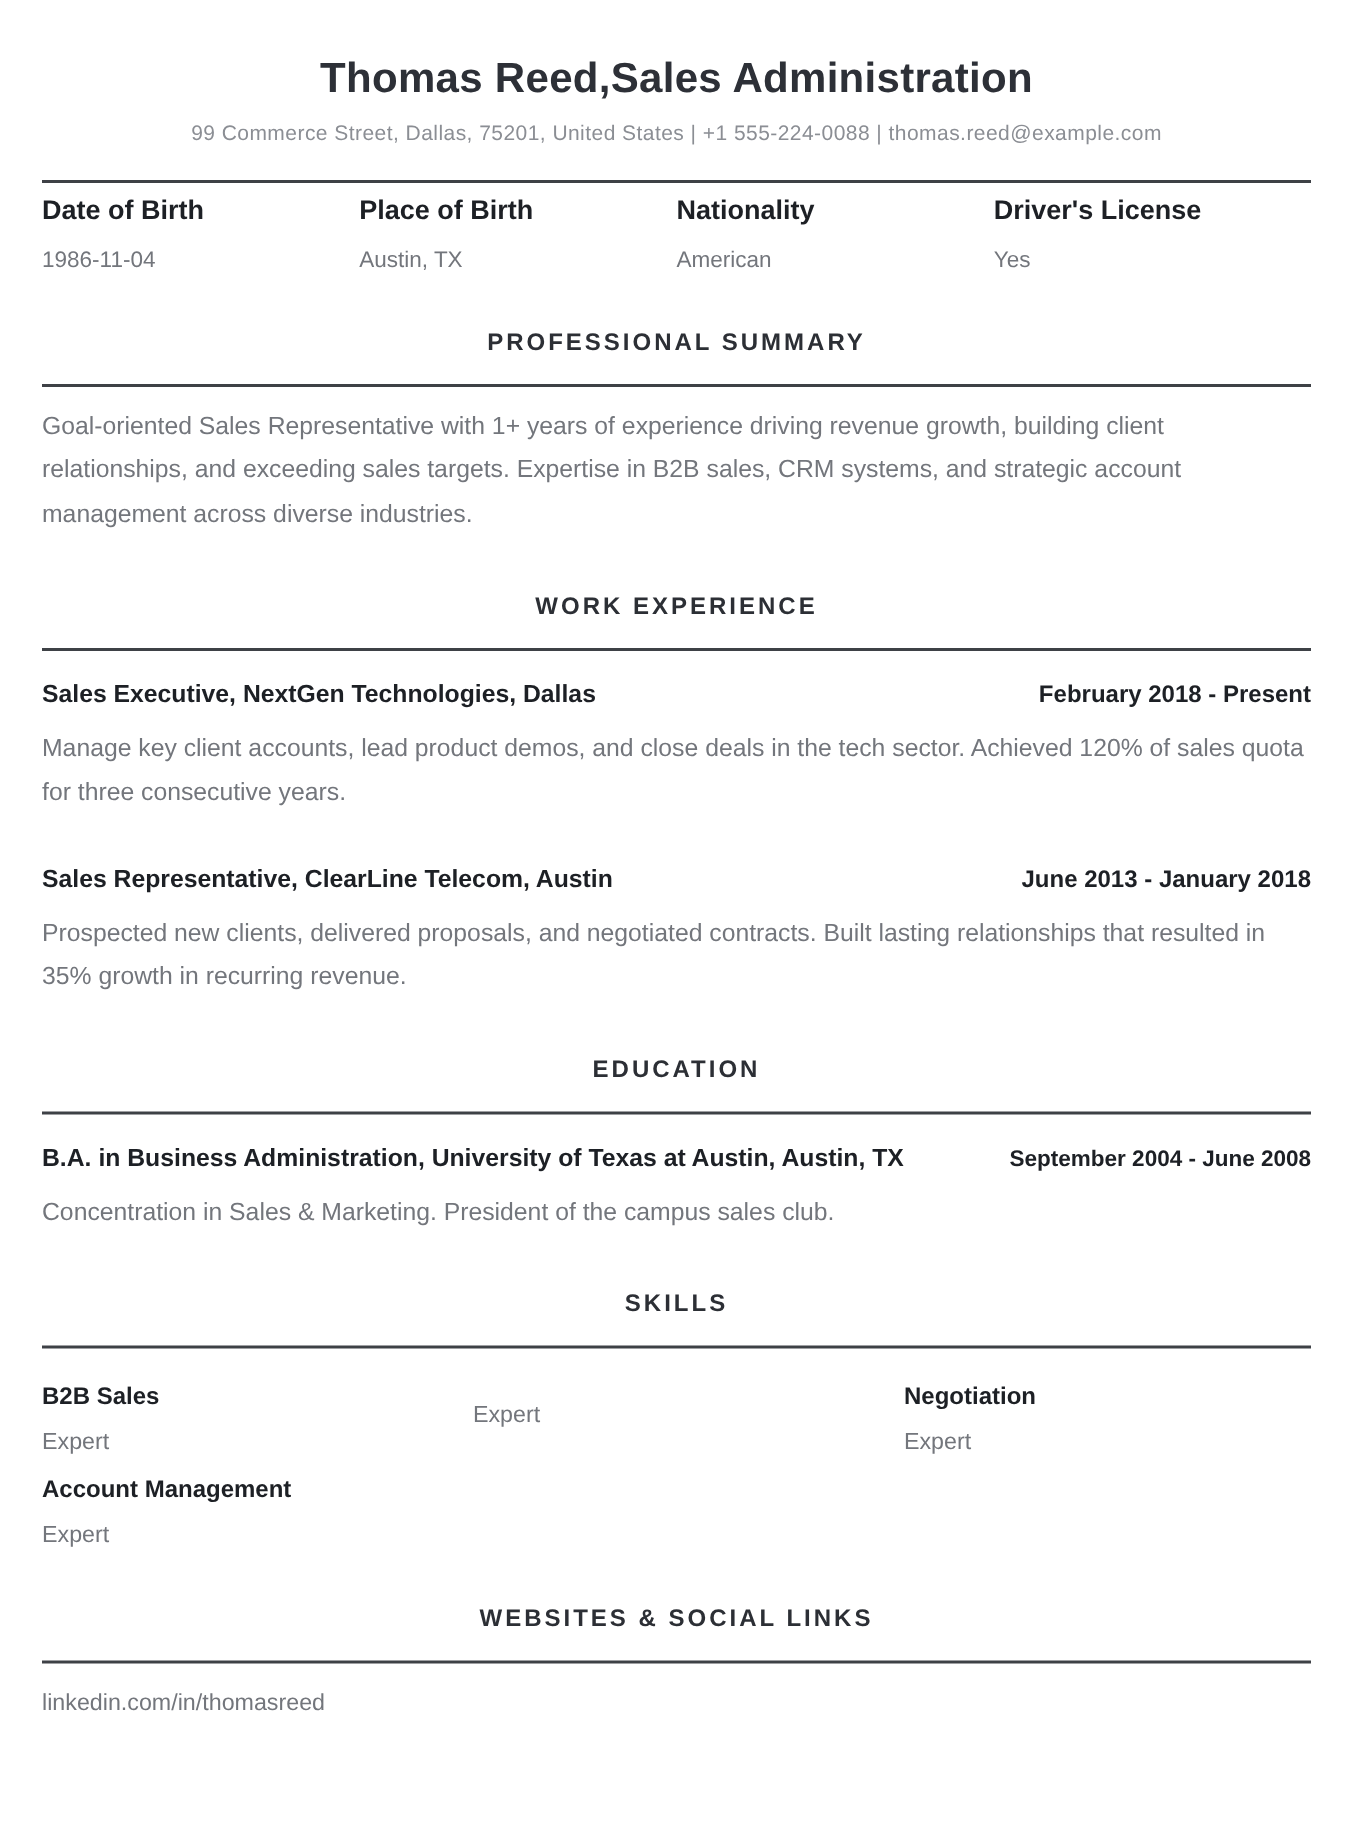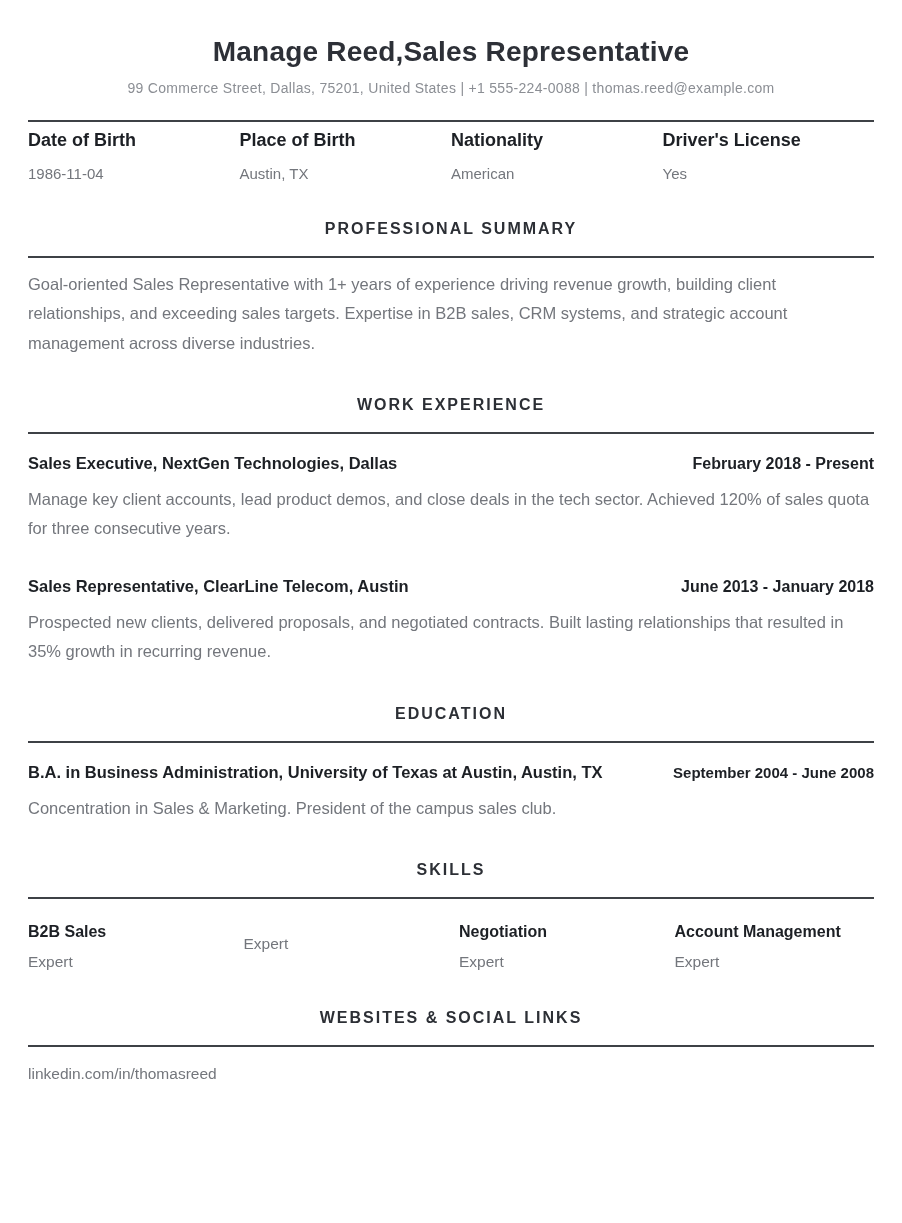--- a/index.html
+++ b/index.html
@@ -93,21 +93,21 @@
   }
   .entry-dates.small { font-size: 15px; }
   .entry-desc {
     font-size: 16.5px;
     color: var(--body-gray);
     line-height: 1.78;
     margin-top: 12px;
   }
   .skills-grid {
     display: grid;
-    grid-template-columns: 1fr 1fr 1fr 1fr;
+    grid-template-columns: 1fr 1fr 1fr;
     column-gap: 16px;
     margin-top: 10px;
   }
   .skill-item { margin-top: 14px; }
   .skill-name {
     font-size: 16px;
     font-weight: 700;
     color: var(--text-dark);
   }
   .skill-level {
@@ -119,21 +119,21 @@
     font-size: 15.5px;
     color: var(--body-gray);
     margin-top: 18px;
   }
 </style>
 </head>
 <body>
 
 <div class="resume">
 
-  <div class="doc-title">Manage Reed,Sales Representative</div>
+  <div class="doc-title">Thomas Reed,Sales Administration</div>
   <div class="contact-line">99 Commerce Street, Dallas, 75201, United States | +1 555-224-0088 | thomas.reed@example.com</div>
 
   <hr class="rule">
 
   <div class="personal-row">
     <div class="personal-item">
       <div class="personal-label">Date of Birth</div>
       <div class="personal-value">1986-11-04</div>
     </div>
     <div class="personal-item">

